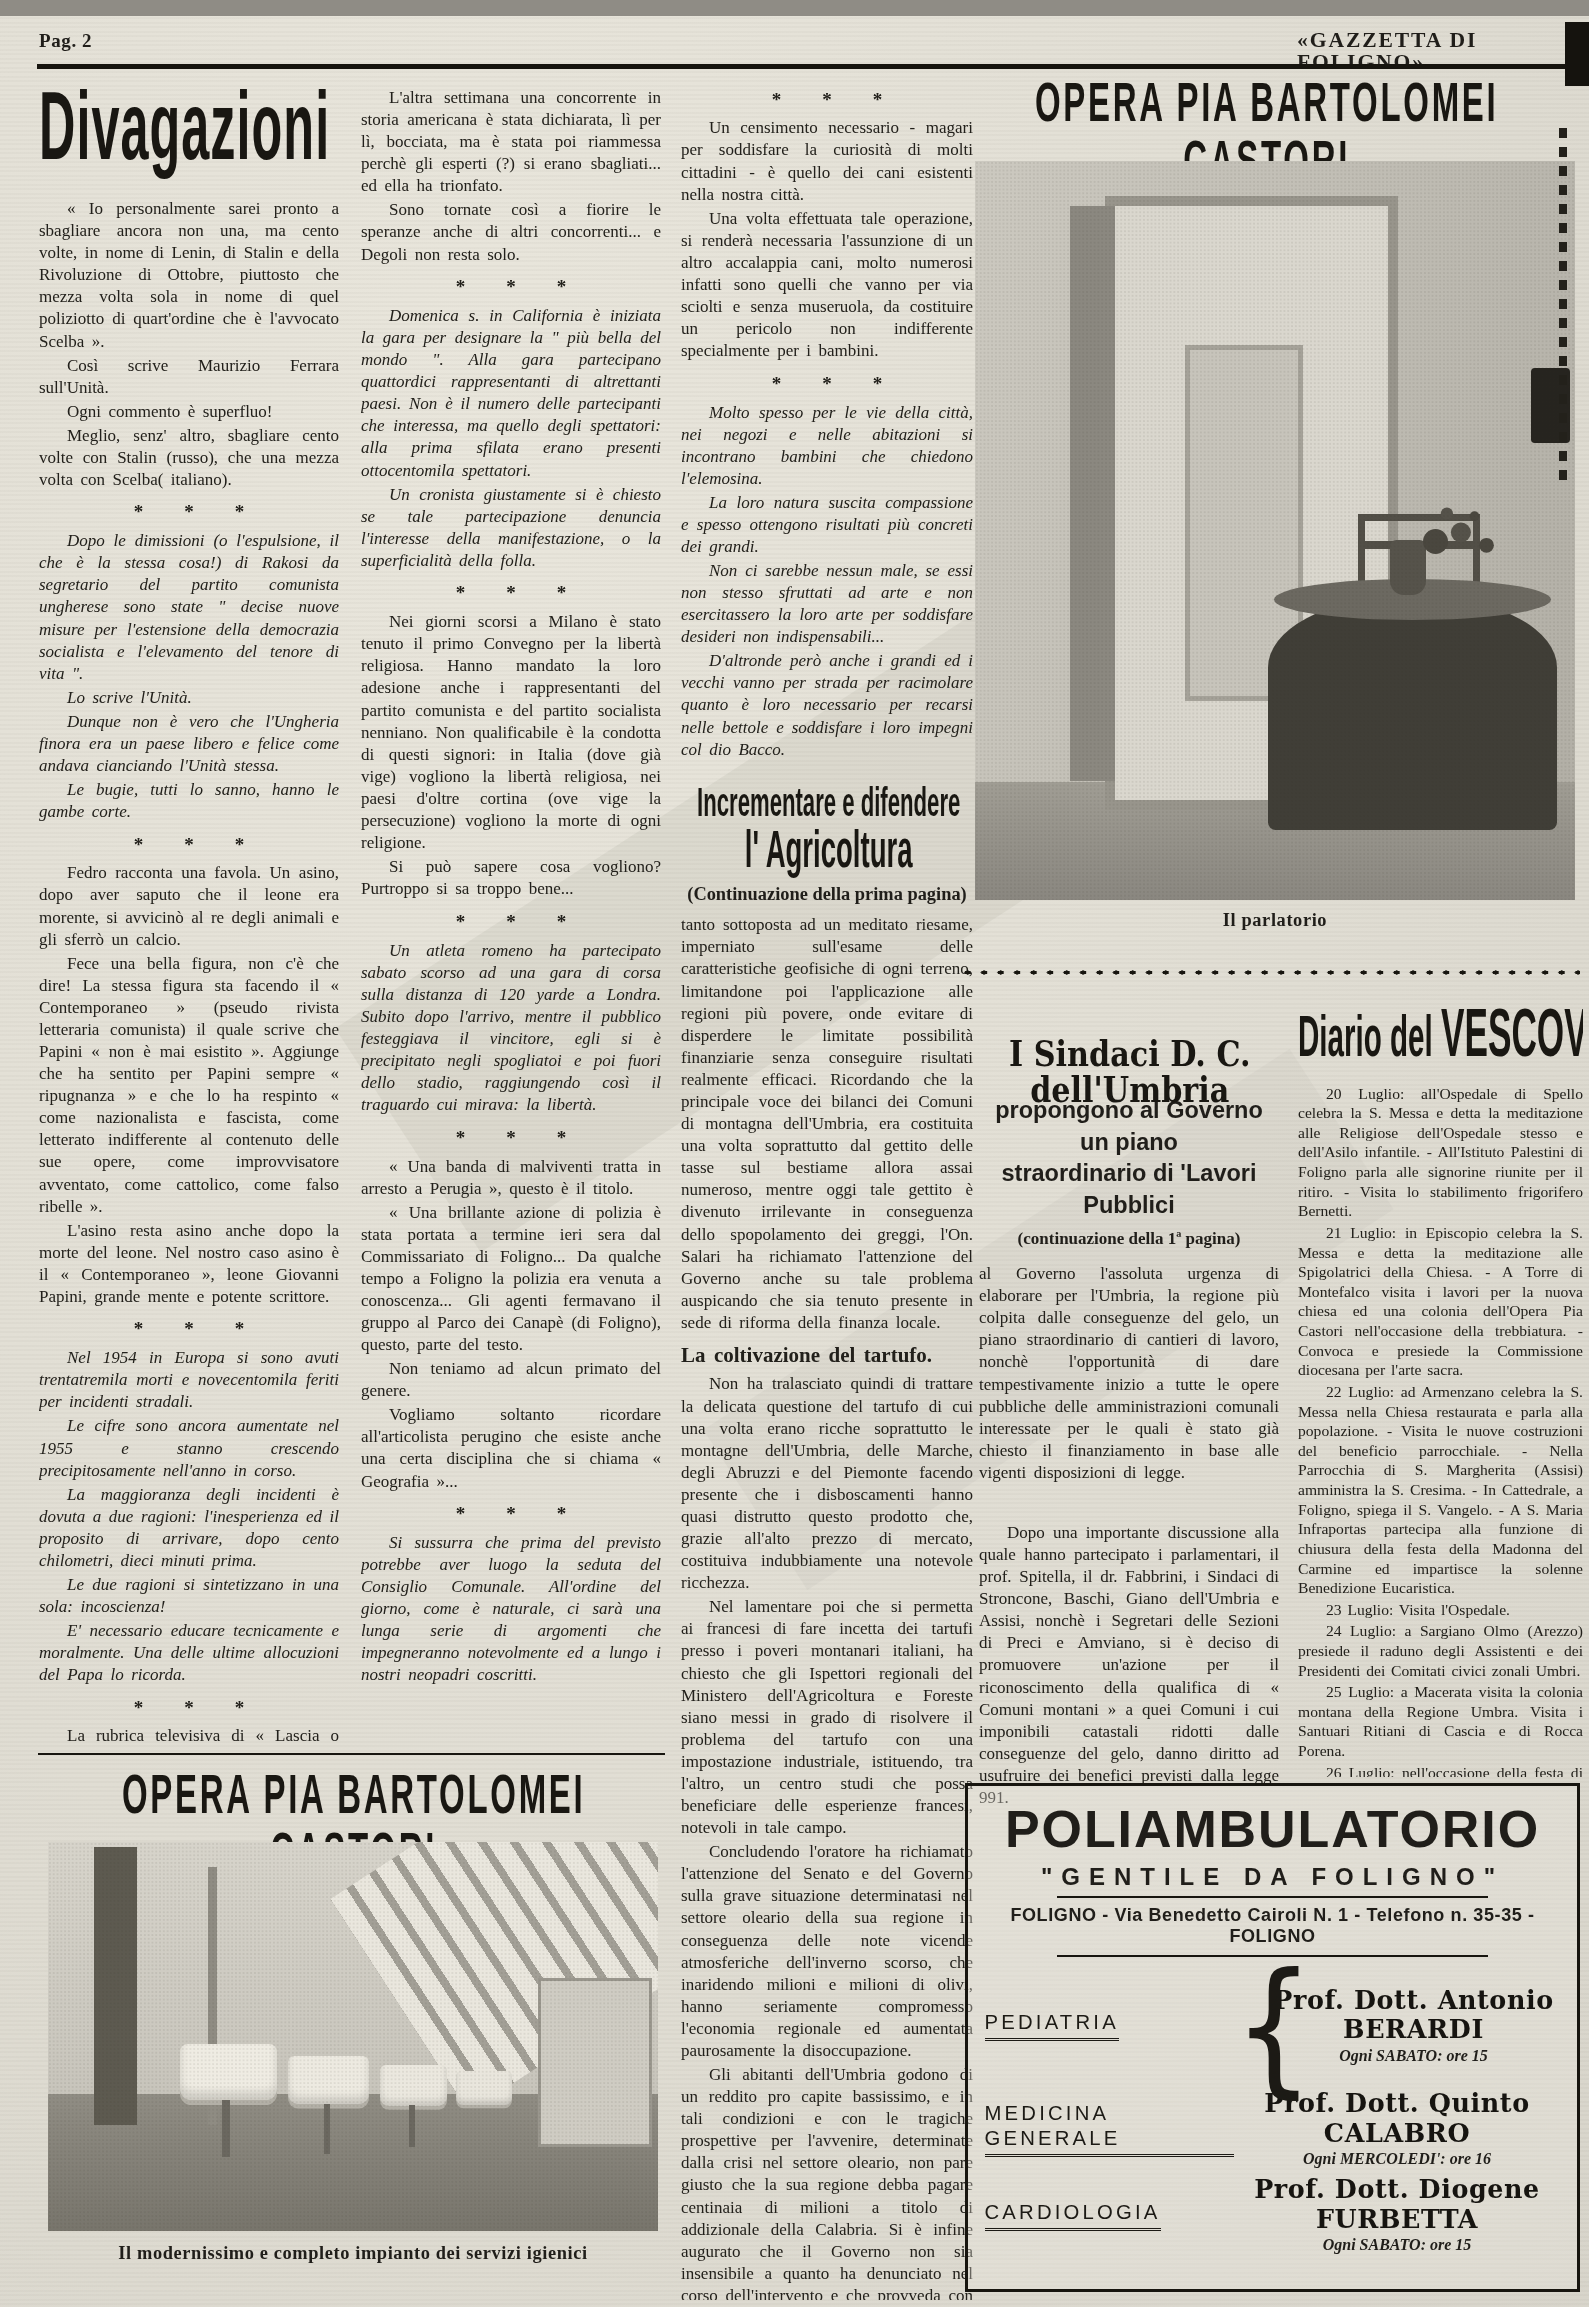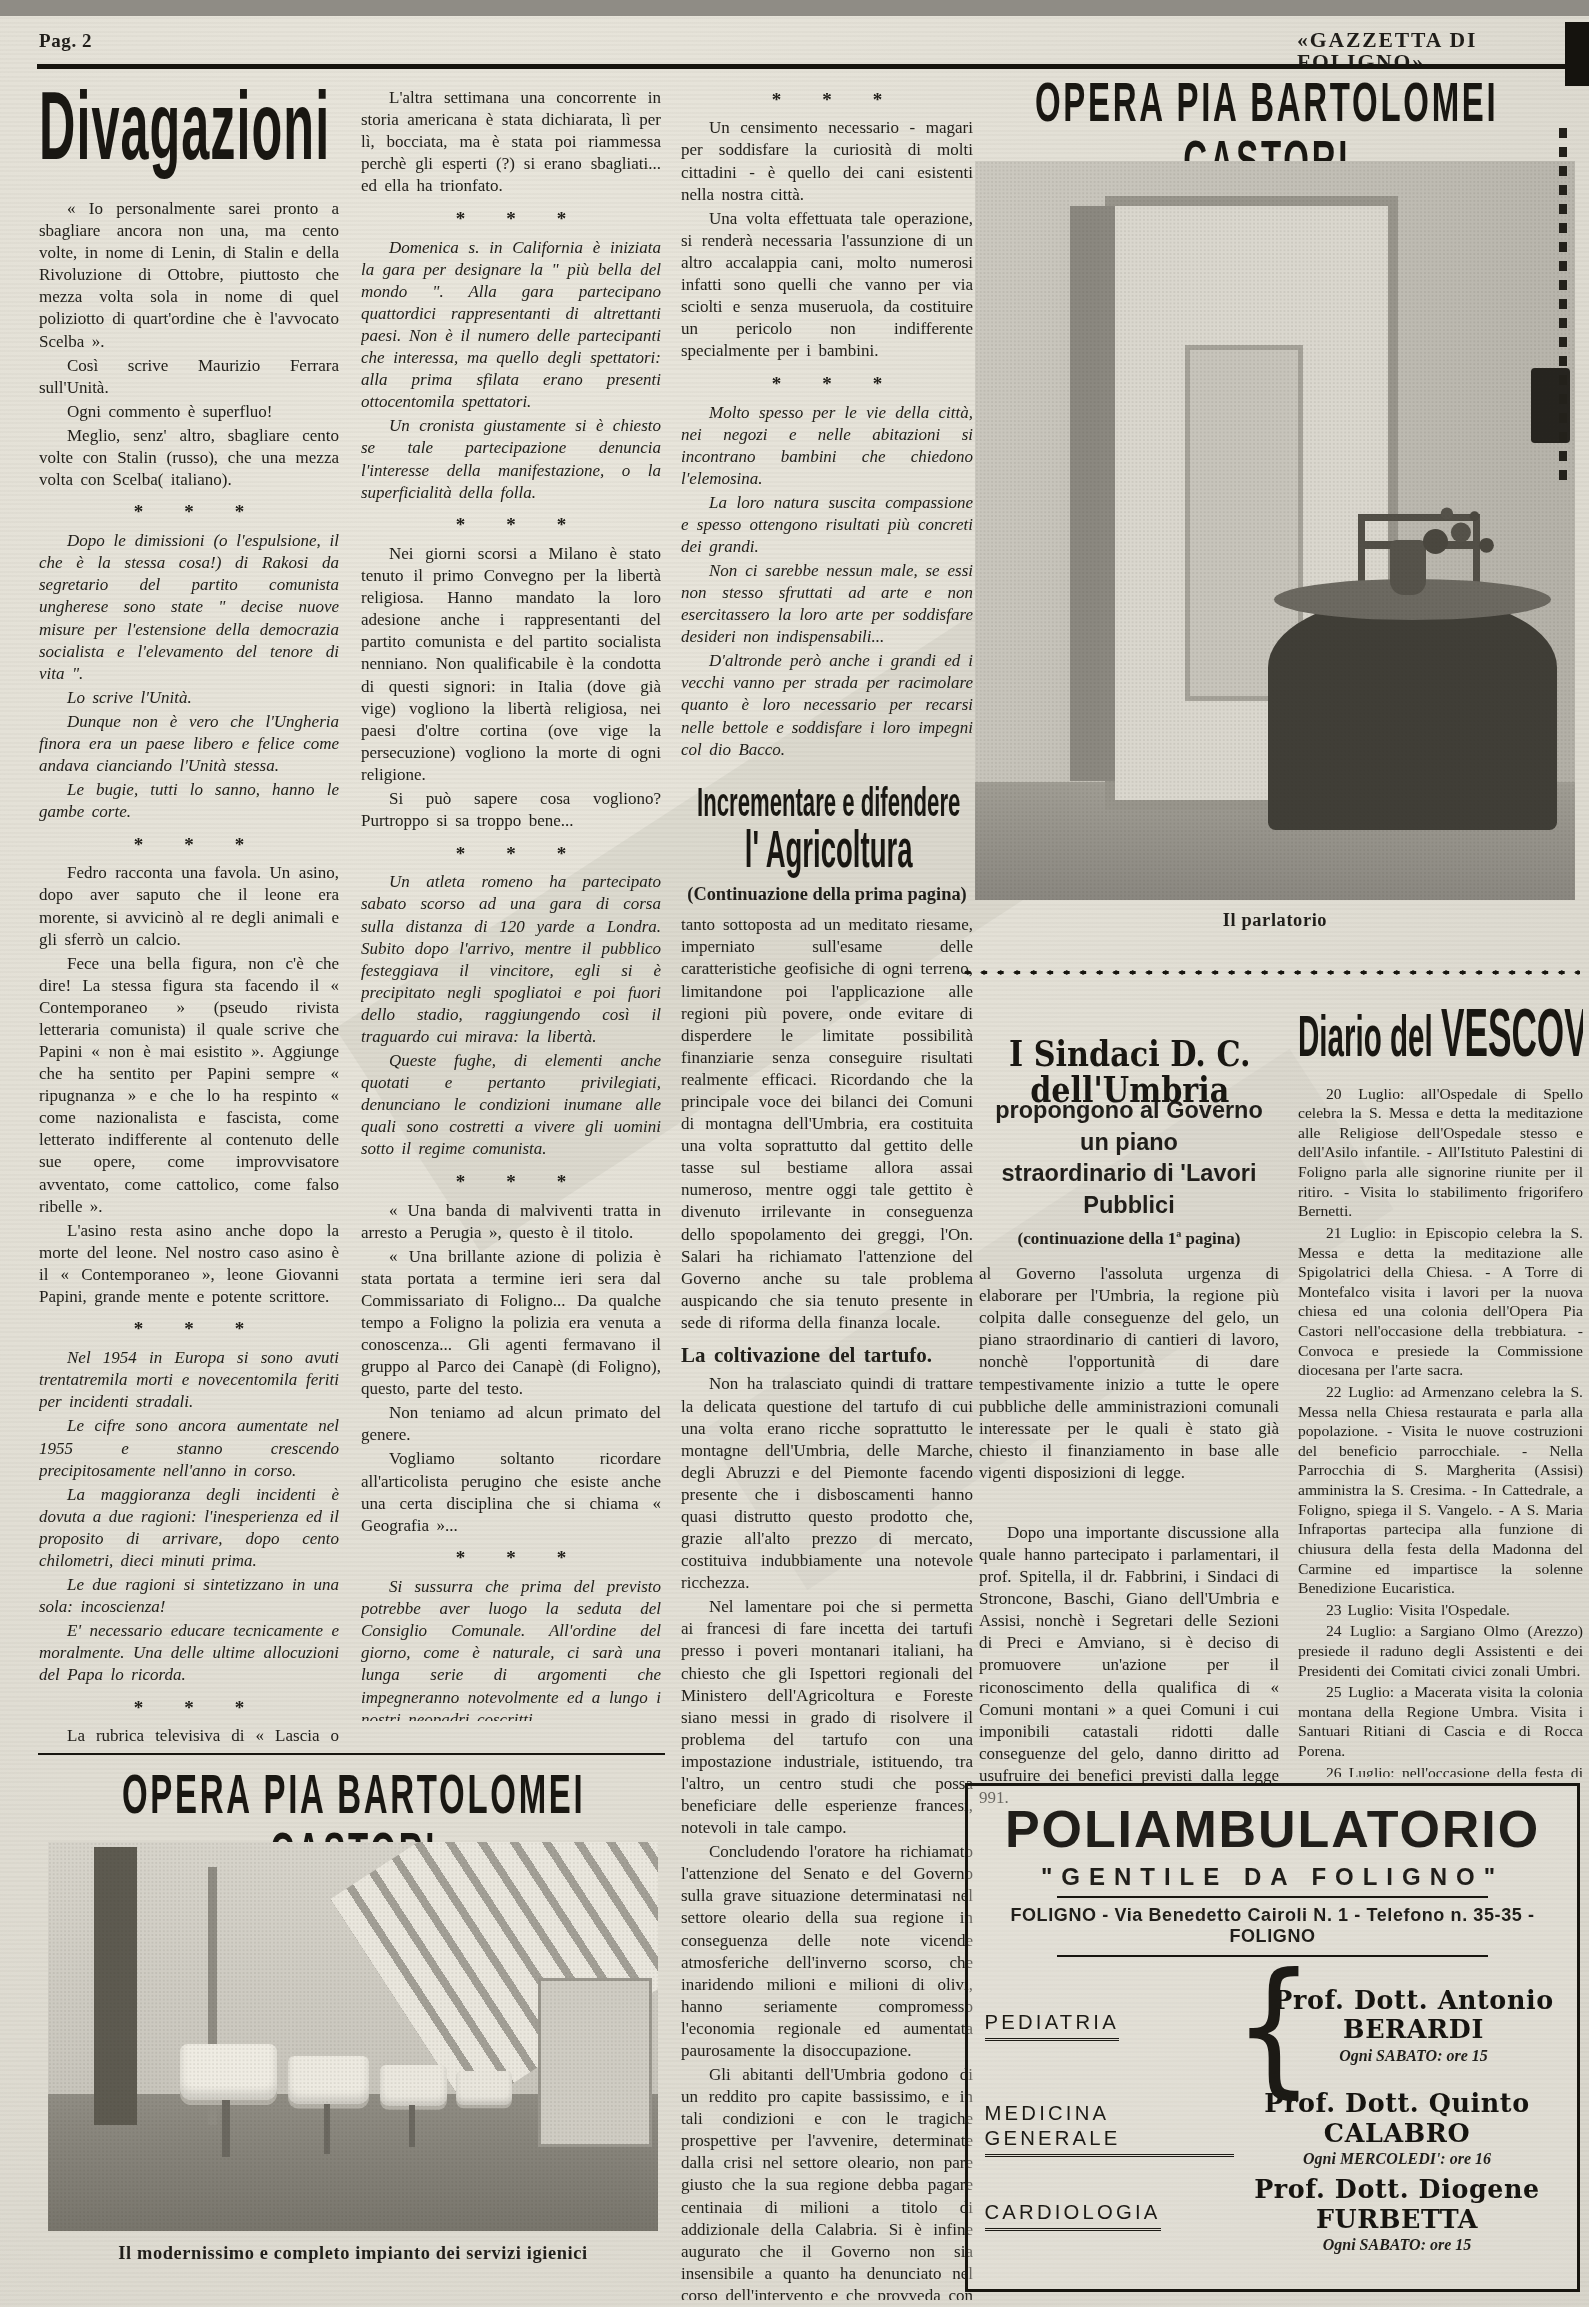--- a/index.html
+++ b/index.html
@@ -99,29 +99,29 @@
       <p class="para italic">La maggioranza degli incidenti è dovuta a due ragioni: l'inesperienza ed il proposito di arrivare, dopo cento chilometri, dieci minuti prima.</p>
       <p class="para italic">Le due ragioni si sintetizzano in una sola: incoscienza!</p>
       <p class="para italic">E' necessario educare tecnicamente e moralmente. Una delle ultime allocuzioni del Papa lo ricorda.</p>
       <p class="para stars">* * *</p>
       <p class="para">La rubrica televisiva di « Lascia o Raddoppia? » continua a suscitare vivo interesse durante le trasmissioni e dopo.</p>
     </div>
 
   <div class="z bodycol c2" style="left:361px;top:71px;width:300px;height:1634px;">
 
   <p class="para">L'altra settimana una concorrente in storia americana è stata dichiarata, lì per lì, bocciata, ma è stata poi riammessa perchè gli esperti (?) si erano sbagliati... ed ella ha trionfato.</p>
+      <p class="para">Sono tornate così a fiorire le speranze anche di altri concorrenti... e Degoli non resta solo.</p>
       <p class="para stars">* * *</p>
       <p class="para italic">Domenica s. in California è iniziata la gara per designare la " più bella del mondo ". Alla gara partecipano quattordici rappresentanti di altrettanti paesi. Non è il numero delle partecipanti che interessa, ma quello degli spettatori: alla prima sfilata erano presenti ottocentomila spettatori.</p>
       <p class="para italic">Un cronista giustamente si è chiesto se tale partecipazione denuncia l'interesse della manifestazione, o la superficialità della folla.</p>
       <p class="para stars">* * *</p>
       <p class="para">Nei giorni scorsi a Milano è stato tenuto il primo Convegno per la libertà religiosa. Hanno mandato la loro adesione anche i rappresentanti del partito comunista e del partito socialista nenniano. Non qualificabile è la condotta di questi signori: in Italia (dove già vige) vogliono la libertà religiosa, nei paesi d'oltre cortina (ove vige la persecuzione) vogliono la morte di ogni religione.</p>
       <p class="para">Si può sapere cosa vogliono? Purtroppo si sa troppo bene...</p>
       <p class="para stars">* * *</p>
       <p class="para italic">Un atleta romeno ha partecipato sabato scorso ad una gara di corsa sulla distanza di 120 yarde a Londra. Subito dopo l'arrivo, mentre il pubblico festeggiava il vincitore, egli si è precipitato negli spogliatoi e poi fuori dello stadio, raggiungendo così il traguardo cui mirava: la libertà.</p>
-      <p class="para italic">Queste fughe, di elementi anche quotati e pertanto privilegiati, denunciano le condizioni inumane alle quali sono costretti a vivere gli uomini sotto il regime comunista.</p>
       <p class="para stars">* * *</p>
       <p class="para">« Una banda di malviventi tratta in arresto a Perugia », questo è il titolo.</p>
       <p class="para">« Una brillante azione di polizia è stata portata a termine ieri sera dal Commissariato di Foligno... Da qualche tempo a Foligno la polizia era venuta a conoscenza... Gli agenti fermavano il gruppo al Parco dei Canapè (di Foligno), questo, parte del testo.</p>
       <p class="para">Non teniamo ad alcun primato del genere.</p>
       <p class="para">Vogliamo soltanto ricordare all'articolista perugino che esiste anche una certa disciplina che si chiama « Geografia »...</p>
       <p class="para stars">* * *</p>
       <p class="para italic">Si sussurra che prima del previsto potrebbe aver luogo la seduta del Consiglio Comunale. All'ordine del giorno, come è naturale, ci sarà una lunga serie di argomenti che impegneranno notevolmente ed a lungo i nostri neopadri coscritti.</p>
     </div>
 
   <div class="z bodycol c3" style="left:681px;top:64px;width:292px;height:2220px;">

